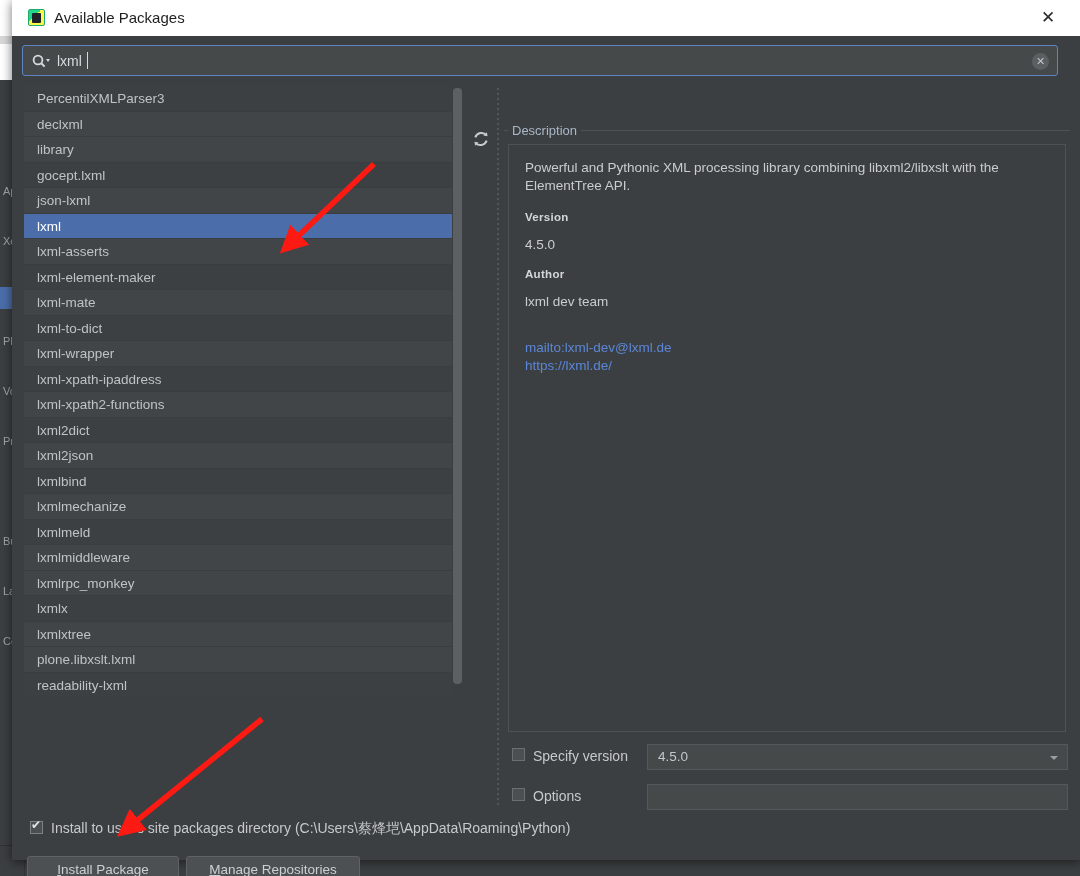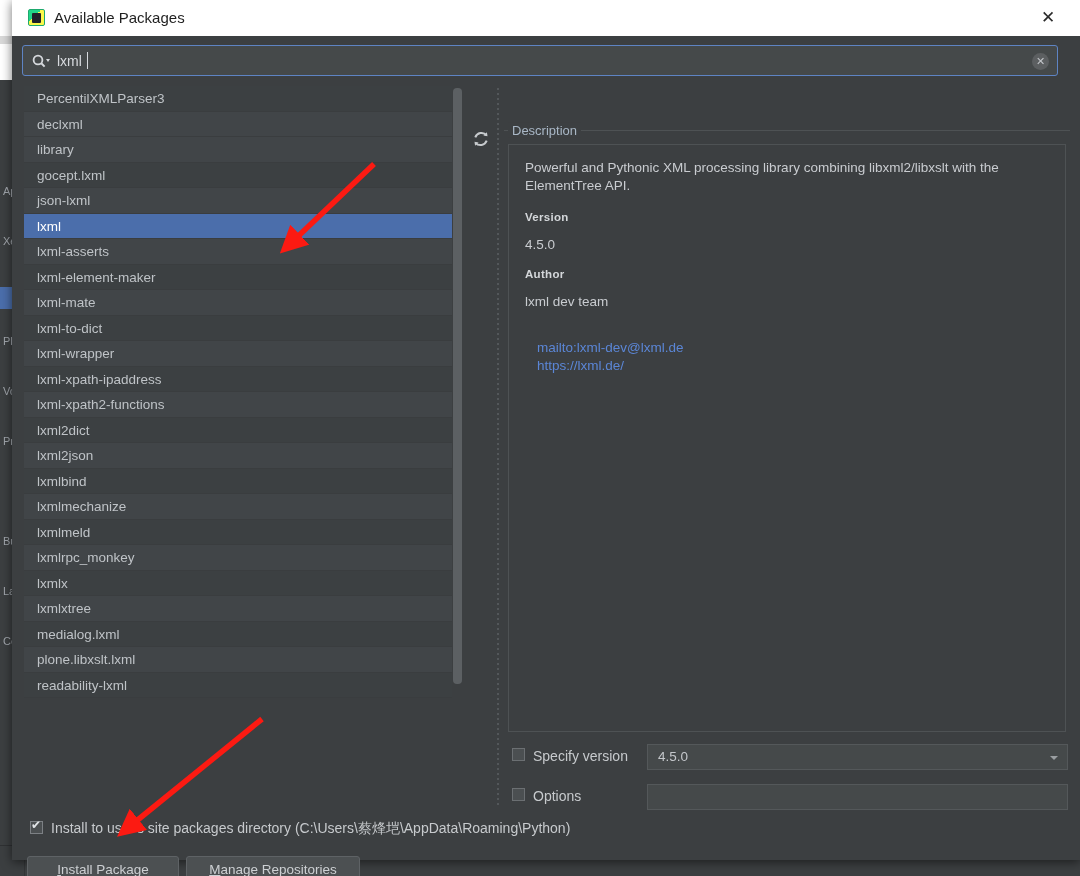--- a/index.html
+++ b/index.html
@@ -180,21 +180,21 @@
     font-size: 11.5px; color: #d4d7da; font-weight: bold;
     margin: 0 0 14px 0; letter-spacing: .3px;
   }
   .desc-v {
     font-size: 13.5px; color: #c9ccd0; margin: 0 0 16px 0;
   }
   .desc-link {
     display: block; font-size: 13.5px; color: #5b86d6; line-height: 18px;
     text-decoration: none; cursor: pointer;
   }
-  #desc-links { margin-top: 30px; margin-left: 12px; }
+  #desc-links { margin-top: 30px; }
 
   
   .opt-row { position: absolute; left: 492px; height: 26px; }
   #row-version { top: 708px; width: 566px; }
   #row-options { top: 748px; width: 566px; }
   .chk {
     position: absolute; left: 8px; top: 4px;
     width: 13px; height: 13px;
     border: 1px solid #6b6f72; background: #4b4f51;
     box-sizing: border-box; cursor: pointer;
@@ -320,24 +320,24 @@
         <div class="list-row alt">lxml-mate</div>
         <div class="list-row even">lxml-to-dict</div>
         <div class="list-row alt">lxml-wrapper</div>
         <div class="list-row even">lxml-xpath-ipaddress</div>
         <div class="list-row alt">lxml-xpath2-functions</div>
         <div class="list-row even">lxml2dict</div>
         <div class="list-row alt">lxml2json</div>
         <div class="list-row even">lxmlbind</div>
         <div class="list-row alt">lxmlmechanize</div>
         <div class="list-row even">lxmlmeld</div>
+        <div class="list-row alt">lxmlmiddleware</div>
         <div class="list-row alt">lxmlrpc_monkey</div>
         <div class="list-row even">lxmlx</div>
         <div class="list-row alt">lxmlxtree</div>
-        <div class="list-row even">medialog.lxml</div>
         <div class="list-row alt">plone.libxslt.lxml</div>
         <div class="list-row even">readability-lxml</div>
       </div>
 
     <div id="list-scrollbar">
       <div id="list-thumb"></div>
     </div>
 
     <div id="refresh-btn">
       <svg width="22" height="22" viewBox="0 0 22 22">

